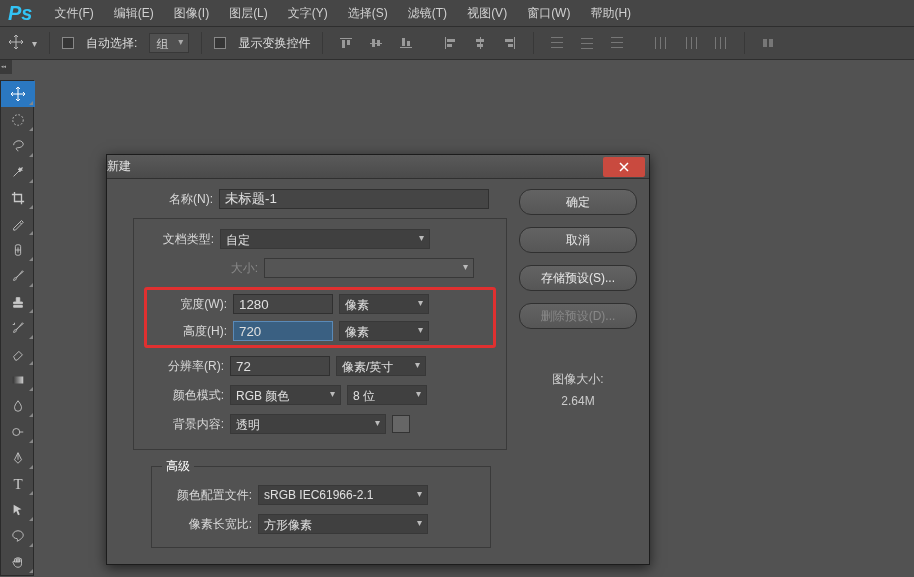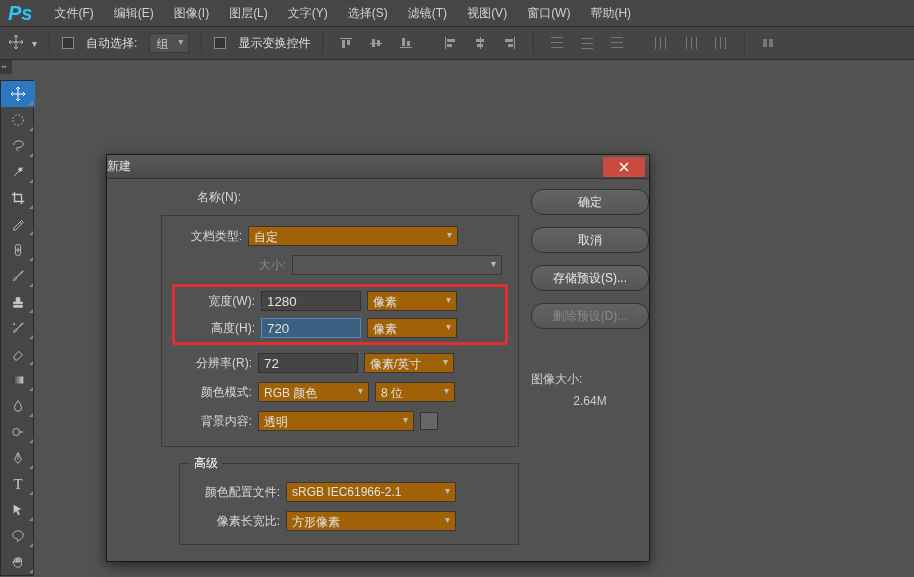--- a/index.html
+++ b/index.html
@@ -24,43 +24,43 @@
 .tool { width:34px; height:26px; display:flex; align-items:center; justify-content:center; color:#c8c8c8; position:relative; }
 .tool.selected { background:#2b78c1; color:#fff; }
 .tri { position:absolute; right:2px; bottom:2px; width:0;height:0;border-right:4px solid #888;border-top:4px solid transparent; }
 
 .dialog { position:absolute; left:106px; top:154px; width:544px; background:#525252; border:1px solid #1c1c1c; box-shadow:0 3px 12px rgba(0,0,0,.6); }
 .titlebar { height:24px; display:flex; align-items:center; background:linear-gradient(#5a5a5a,#4a4a4a); border-bottom:1px solid #303030; }
 .title { flex:1; padding-left:0; color:#e0e0e0; font-size:12px; }
 .closebtn { width:42px; height:20px; background:#c94a3f; display:flex;align-items:center;justify-content:center;margin-right:4px;border-radius:2px; }
 .closebtn svg{width:10px;height:10px;}
 
-.dlg-body { display:flex; padding:10px 12px 16px 12px;margin-left:28px; }
+.dlg-body { display:flex; padding:10px 12px 16px 12px; }
 .leftcol { flex:1; }
 .rightcol { width:130px; padding-left:12px; }
 
 .row { display:flex; align-items:center; margin-bottom:9px; }
 .lbl { width:100px; text-align:right; padding-right:6px; color:#d8d8d8; }
 .txtin { background:#454545; border:1px solid #303030; color:#e0e0e0; padding:2px 5px; height:20px; width:100px; }
-.sel { background:#a16207; border:1px solid #383838; color:#e0e0e0; padding:2px 5px; height:20px; position:relative;}
+.sel { background:#404040; border:1px solid #383838; color:#e0e0e0; padding:2px 5px; height:20px; position:relative;}
 .sel::after{content:'▾';position:absolute;right:5px;top:2px;color:#bbb;font-size:10px;}
 .sel.big{ width:210px; }
 
 .highlight { border:3px solid #e03030; border-radius:3px; padding:4px 6px; margin-left:10px; }
 
 .dim-sel{ width:90px;}
 .swatch{ width:18px;height:18px;background:#666;border:1px solid #333;margin-left:6px;}
 
 fieldset.adv { border:1px solid #3a3a3a; margin-top:8px; padding:10px 10px 4px 10px; margin-left:32px; width:340px; }
 fieldset.adv legend{ color:#ffffff; padding:0 4px; }
 
 .btn { background:linear-gradient(#636363,#565656); border:1px solid #303030; color:#e8e8e8; height:26px; border-radius:12px; width:118px; display:flex;align-items:center;justify-content:center; margin-bottom:12px; cursor:pointer; }
 .btn.disabled{ color:#888; }
 
-.img-size-hdr{ color:#d0d0d0; text-align:left; margin-top:42px; }
+.img-size-hdr{ color:#d0d0d0; text-align:center; margin-top:42px; }
 .img-size-val{ color:#ccc; text-align:center; margin-top:6px; }
 </style>
 </head>
 <body>
 
 <div class="menubar">
   <span class="ps-logo">Ps</span>
   <span class="menubar-item">文件(F)</span>
   <span class="menubar-item">编辑(E)</span>
   <span class="menubar-item">图像(I)</span>
@@ -316,20 +316,21 @@
     <span class="closebtn">
       <svg viewBox="0 0 10 10" stroke="#fff" stroke-width="1.5">
           <path d="M1 1l8 8M9 1l-8 8"></path>
         </svg>
     </span>
   </div>
   <div class="dlg-body">
     <div class="leftcol">
       <div class="row">
         <span class="lbl">名称(N):</span>
+        <input class="txtin" style="width: 270px;" value="未标题-1">
       </div>
       <div style="border:1px solid #3a3a3a;padding:10px 10px 6px 0;margin-left:14px;">
         <div class="row">
           <span class="lbl" style="width:86px">文档类型:</span>
           <span class="sel big">自定</span>
         </div>
         <div class="row">
           <span class="lbl" style="width:130px;color:#888">大小:</span>
           <span class="sel" style="width:210px;background:#555;color:#888"></span>
         </div>

